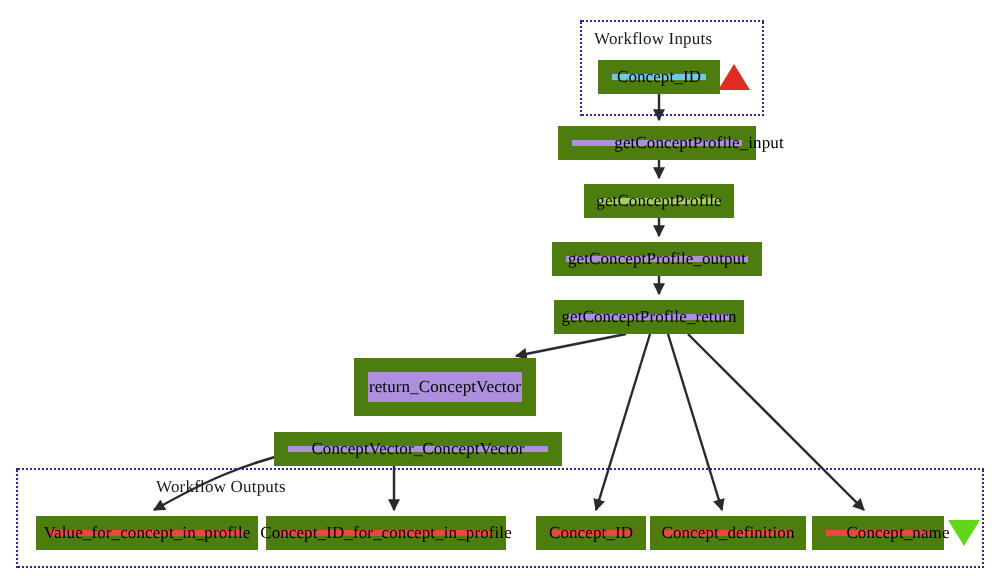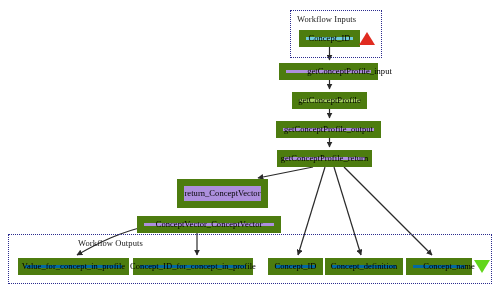--- a/index.html
+++ b/index.html
@@ -48,21 +48,21 @@
     border: 7px solid #4d7c0f;
     display: flex;
     align-items: center;
     justify-content: center;
     font-size: 8.5px;
     color: #000000;
     white-space: nowrap;
     letter-spacing: 0.05px;
     line-height: 1;
   }
-  .node.blue  { background: #0369a1; }
+  .node.blue  { background: #ef4444; }
   .node.purple{ background: #ad8fdd; }
   .node.green { background: #a4cd63; }
   .node.cyan  { background: #6fcbdc; }
   .tri {
     position: absolute;
     width: 0;
     height: 0;
     border-style: solid;
   }
   .tri.up {

